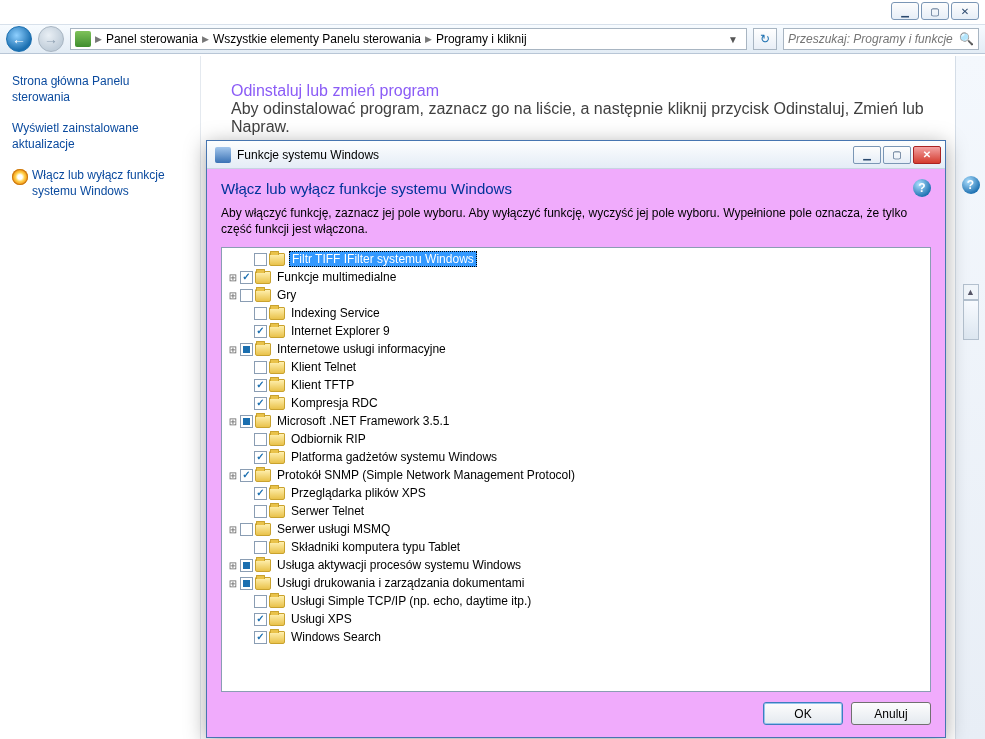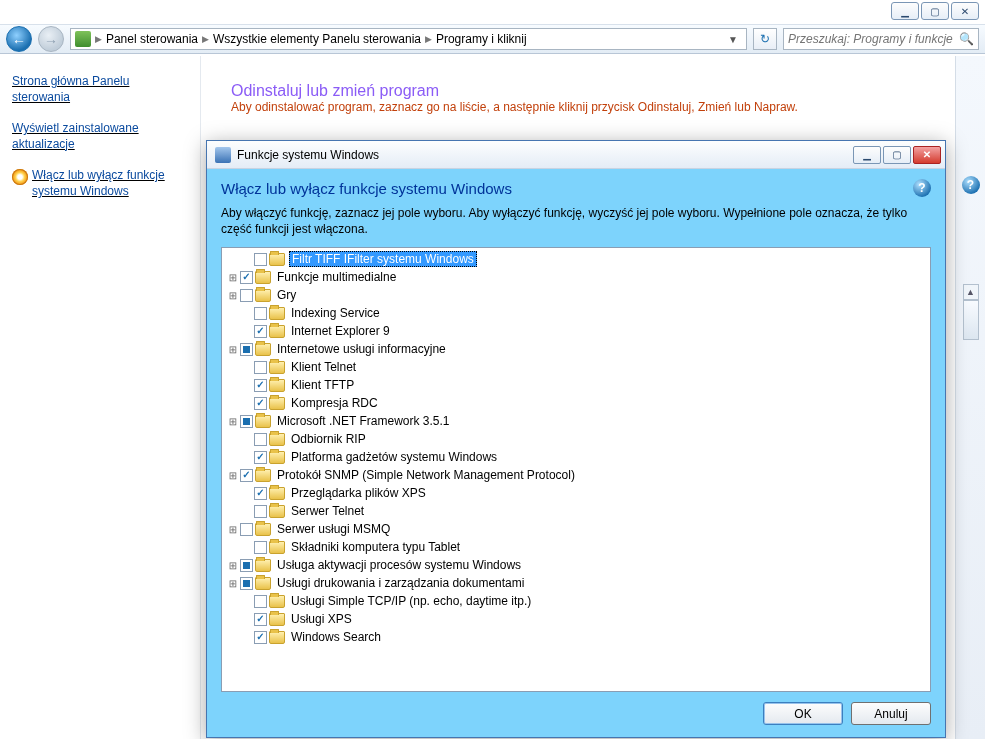--- a/index.html
+++ b/index.html
@@ -19,36 +19,36 @@
 .crumbfield .cpicon { width: 16px; height: 16px; background: linear-gradient(#7fc25a,#3f8e2e); border-radius: 2px; }
 .crumbfield .spacer { flex:1; }
 .crumbfield .dropdown { color:#555; padding:0 4px; cursor:pointer; font-size:10px; }
 .refreshbtn { width: 24px; height: 22px; border: 1px solid #a8b5c2; background: linear-gradient(#fff,#e8eef6); display:flex; align-items:center; justify-content:center; color:#1b6fb0; cursor:pointer; }
 .searchfield { width: 196px; height: 22px; border: 1px solid #a8b5c2; background: #fff; display: flex; align-items: center; padding: 0 4px; }
 .searchfield input { border: none; outline: none; flex: 1; font-style: italic; color: #777; font-size: 12px; }
 .searchfield .sicon { color: #1b6fb0; cursor:pointer; }
 
 
 .mainlayout { position: absolute; top: 56px; bottom: 0; left: 0; right: 0; display: flex; }
-.sidebar { width: 200px; padding: 18px 12px; text-decoration: underline; }
+.sidebar { width: 200px; padding: 18px 12px; }
 .sidebar a { display: block; color: #0a4a9e; text-decoration: none; font-size: 12px; margin-bottom: 16px; line-height: 1.3; cursor:pointer; }
 .sidebar a.with-icon { position: relative; padding-left: 20px; }
 .sidebar a.with-icon:before { content:""; position:absolute; left:0; top:1px; width:16px; height:16px; border-radius:50%; background: radial-gradient(circle, #fff 20%, #ffd34e 40%, #f28b0c 70%); box-shadow: inset 0 0 0 1px #c97a12; }
 .contentarea { flex: 1; background: #fff; padding: 26px 20px 10px 30px; border-left: 1px solid #e4e9ef; position: relative; }
 .contentarea h1 { color: #8b5cf6; font-weight: normal; font-size: 16px; }
-.contentarea p.desc { font-size: 12px; color: #c2410c; margin-bottom: 20px; }
+.contentarea p.desc { font-size: 16px; color: #404040; margin-bottom: 20px; }
 
 
 .helpstrip { width: 30px; background: linear-gradient(#f4f8fd,#e8eef6); border-left: 1px solid #d4dde7; display:flex; flex-direction:column; align-items:center; padding-top: 120px; gap: 90px; }
 .helpstrip .helpicon { width:18px; height:18px; border-radius:50%; background: radial-gradient(circle at 35% 30%, #aee0ff, #1b6fb0 75%); color:#fff; display:flex; align-items:center; justify-content:center; font-size:12px; font-weight:bold; cursor:pointer; }
 .helpstrip .scrollup { width:16px; height:16px; border:1px solid #b3c0ce; background:#f0f5fa; display:flex;align-items:center;justify-content:center; font-size:9px; color:#556; cursor:pointer;}
 .helpstrip .scrollblock { width:16px; height:40px; border:1px solid #b3c0ce; background:linear-gradient(#f8fbff,#dce6f0); cursor:pointer;}
 
 
-.dialog { position: absolute; left: 206px; top: 140px; width: 740px; height: 598px; background: #7dd3fc; border: 1px solid #4675b0; box-shadow: 0 4px 20px rgba(0,0,0,0.35); display:flex; flex-direction:column; z-index: 10; }
+.dialog { position: absolute; left: 206px; top: 140px; width: 740px; height: 598px; background: #f0abfc; border: 1px solid #4675b0; box-shadow: 0 4px 20px rgba(0,0,0,0.35); display:flex; flex-direction:column; z-index: 10; }
 .dialog-titlebar { height: 28px; background: linear-gradient(#fdfefe,#e4ecf6); border-bottom: 1px solid #c7d3e2; display:flex; align-items:center; padding: 0 4px 0 8px; }
 .dialog-titlebar .ticon { width:16px; height:16px; background: linear-gradient(#a4c7ed,#3a72b5); border-radius:2px; margin-right:6px; }
 .dialog-titlebar .ttext { font-size: 12px; color:#000; flex:1; }
 .dialog-titlebar .dcontrols { display:flex; gap:2px; }
 .dialog-titlebar .dwinbtn { width: 28px; height: 18px; border: 1px solid #7a96b5; background: linear-gradient(#fdfdfd,#e6eef7); border-radius: 2px; display:flex; align-items:center; justify-content:center; font-size:10px; color:#2b4a6f; cursor:pointer; }
 .dialog-titlebar .dwinbtn.close { background: linear-gradient(#f3a2a2,#d43b2e); border-color:#a22; color:#fff; font-weight:bold; }
 
 .dialog-body { padding: 10px 14px 0 14px; flex:1; display:flex; flex-direction:column; overflow:hidden; }
 .dialog-body h2 { color:#003399; font-weight:normal; font-size:15px; margin-bottom:8px; display:flex; align-items:center; }
 .dialog-body h2 .spacer{flex:1;}

